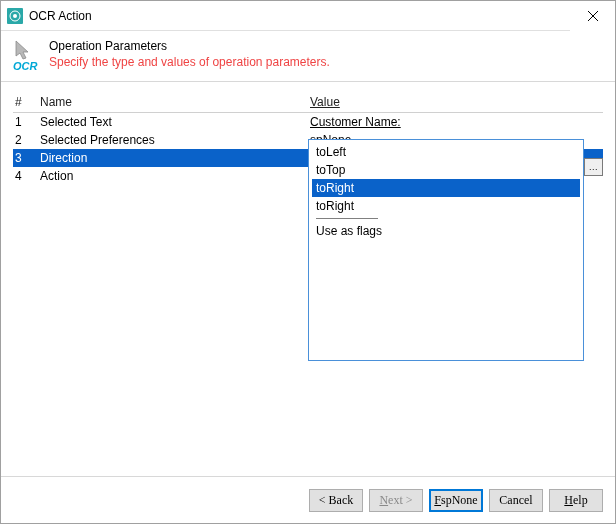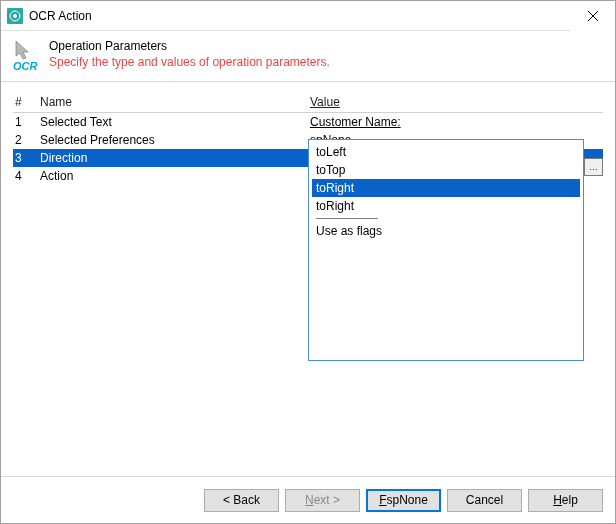--- a/index.html
+++ b/index.html
@@ -184,26 +184,26 @@
   .footer {
     height: 46px;
     border-top: 1px solid #d8d8d8;
     display: flex;
     align-items: center;
     justify-content: flex-end;
     padding: 0 12px;
     gap: 6px;
   }
   .btn {
-    width: 75px;
+    width: 54px;
     height: 23px;
     background: #e1e1e1;
     border: 1px solid #adadad;
     font-size: 12px;
-    font-family: Liberation Sans, sans-serif;
+    font-family: Liberation Serif, serif;
     display: flex;
     align-items: center;
     justify-content: center;
     cursor: pointer;
     box-sizing: border-box;
     text-align: right;
   }
   .btn.disabled {
     color: #8a8a8a;
     cursor: default;

